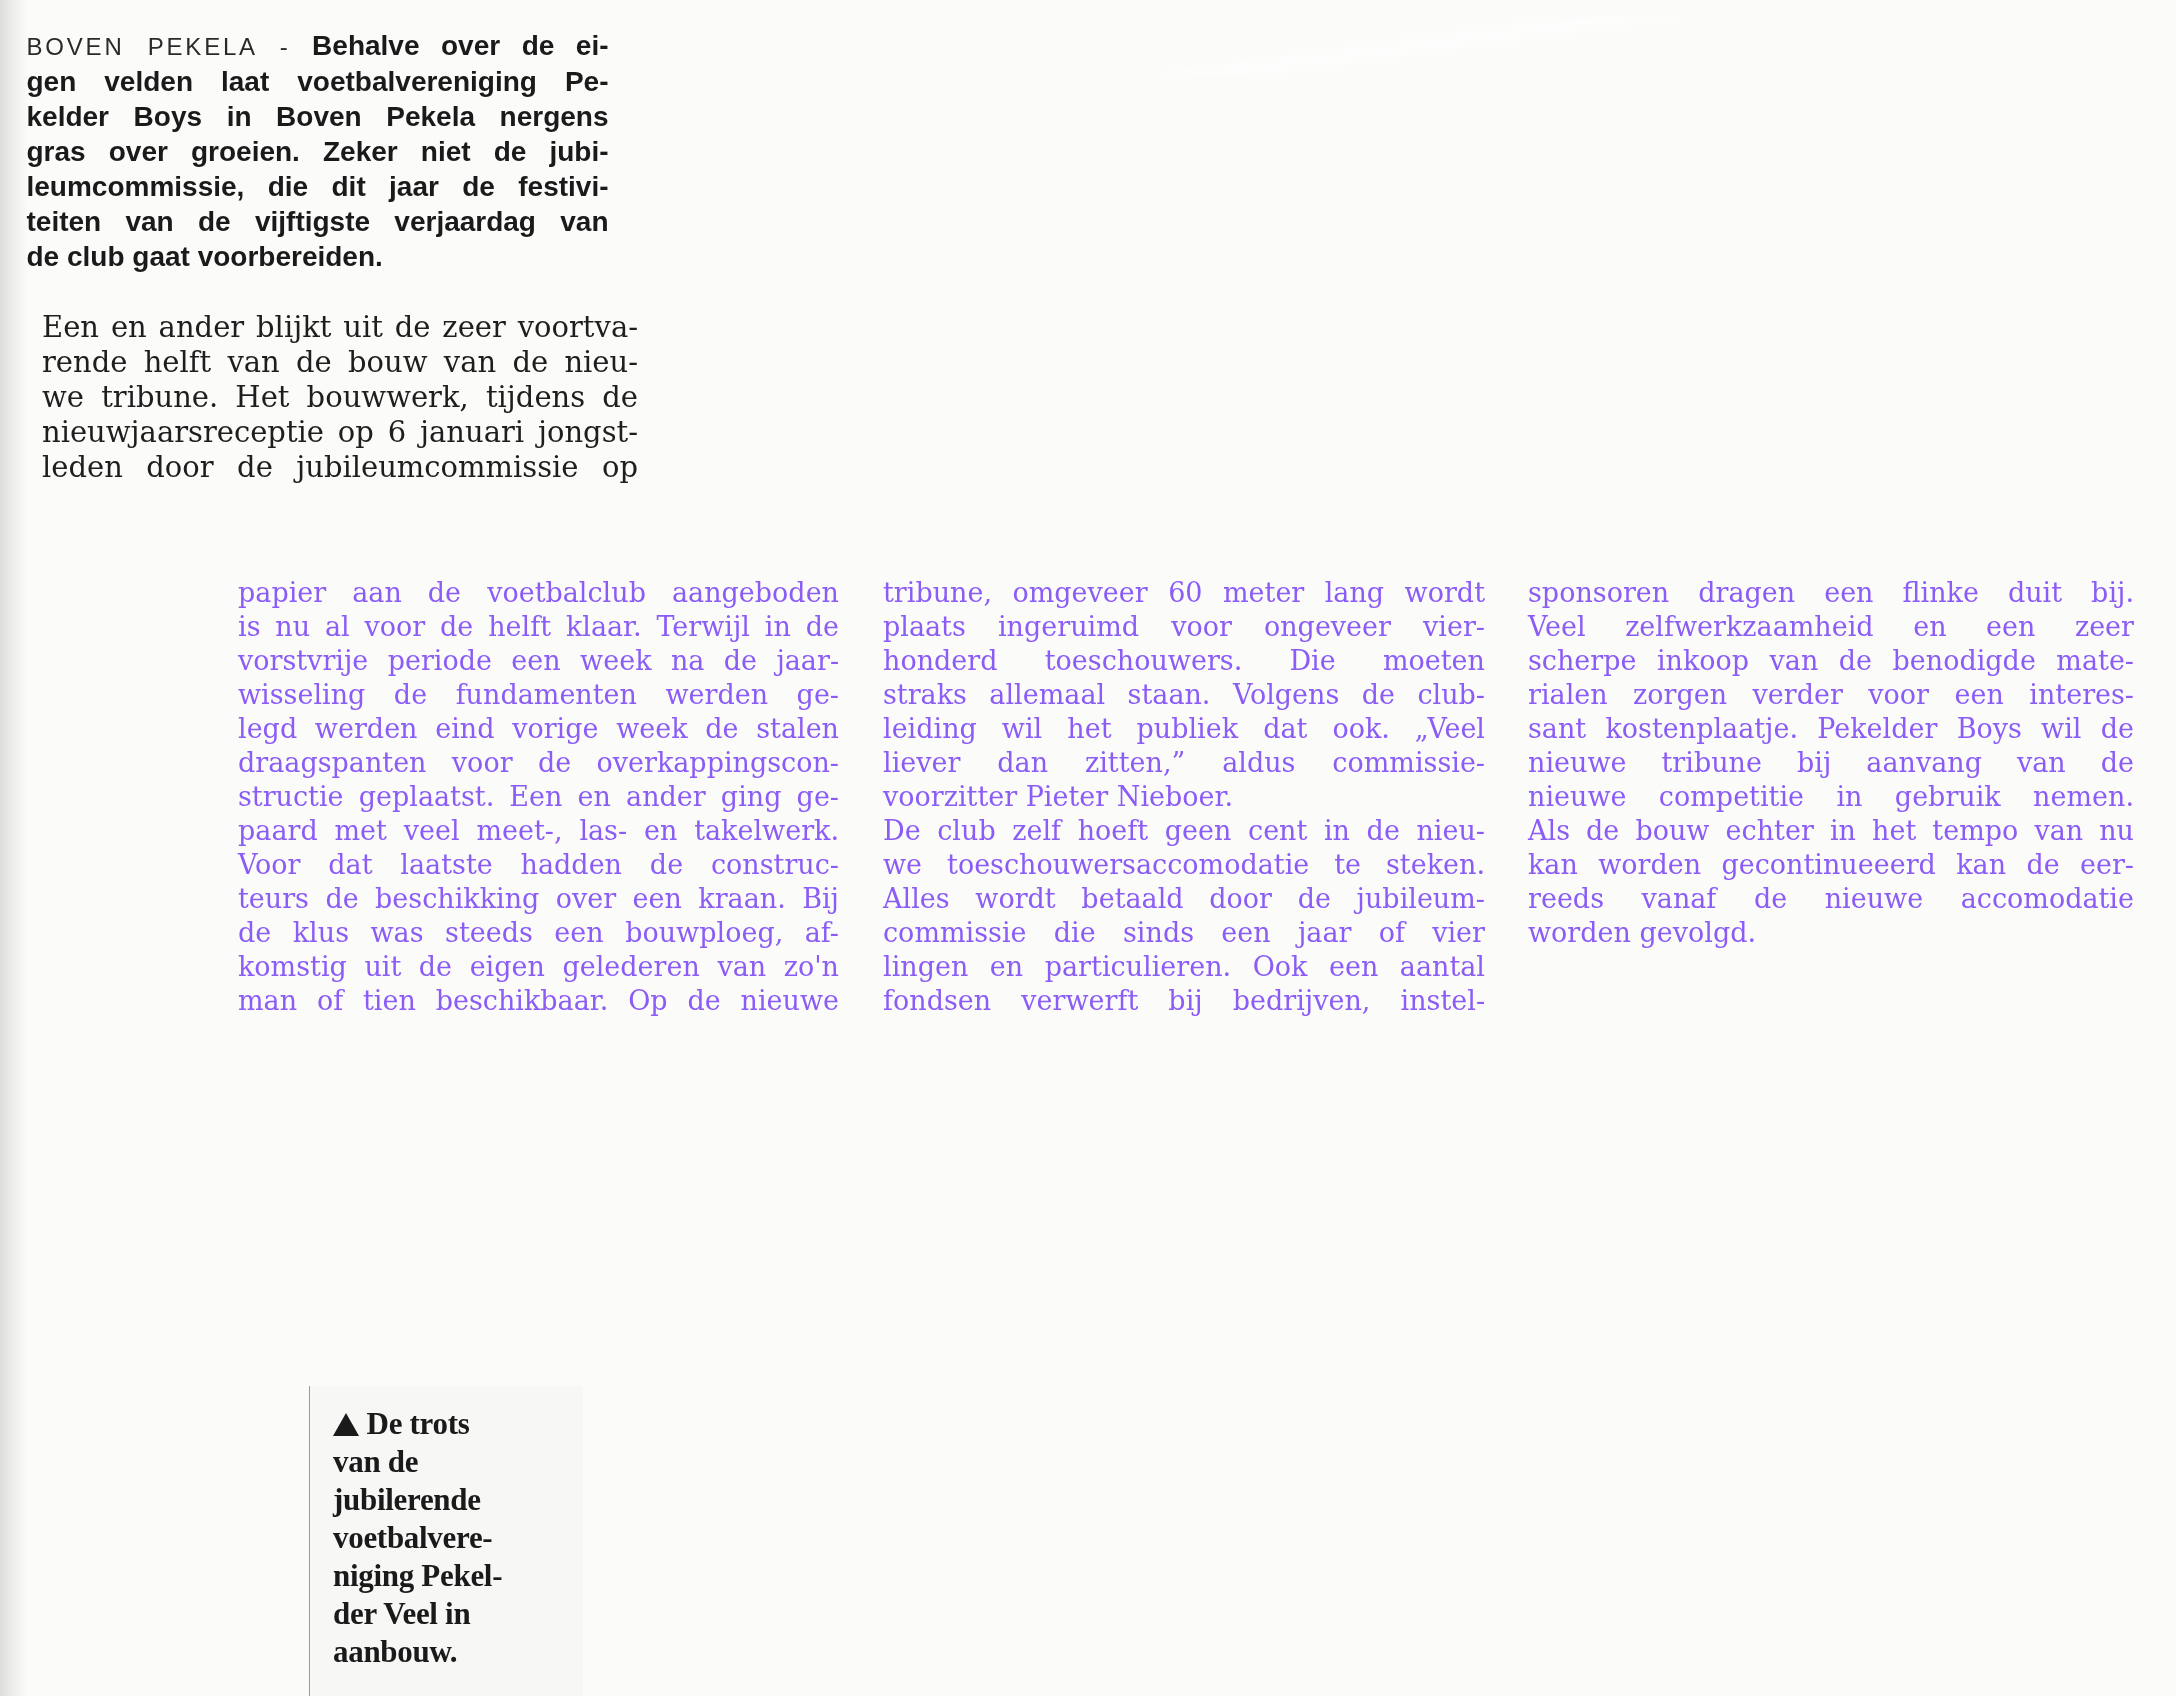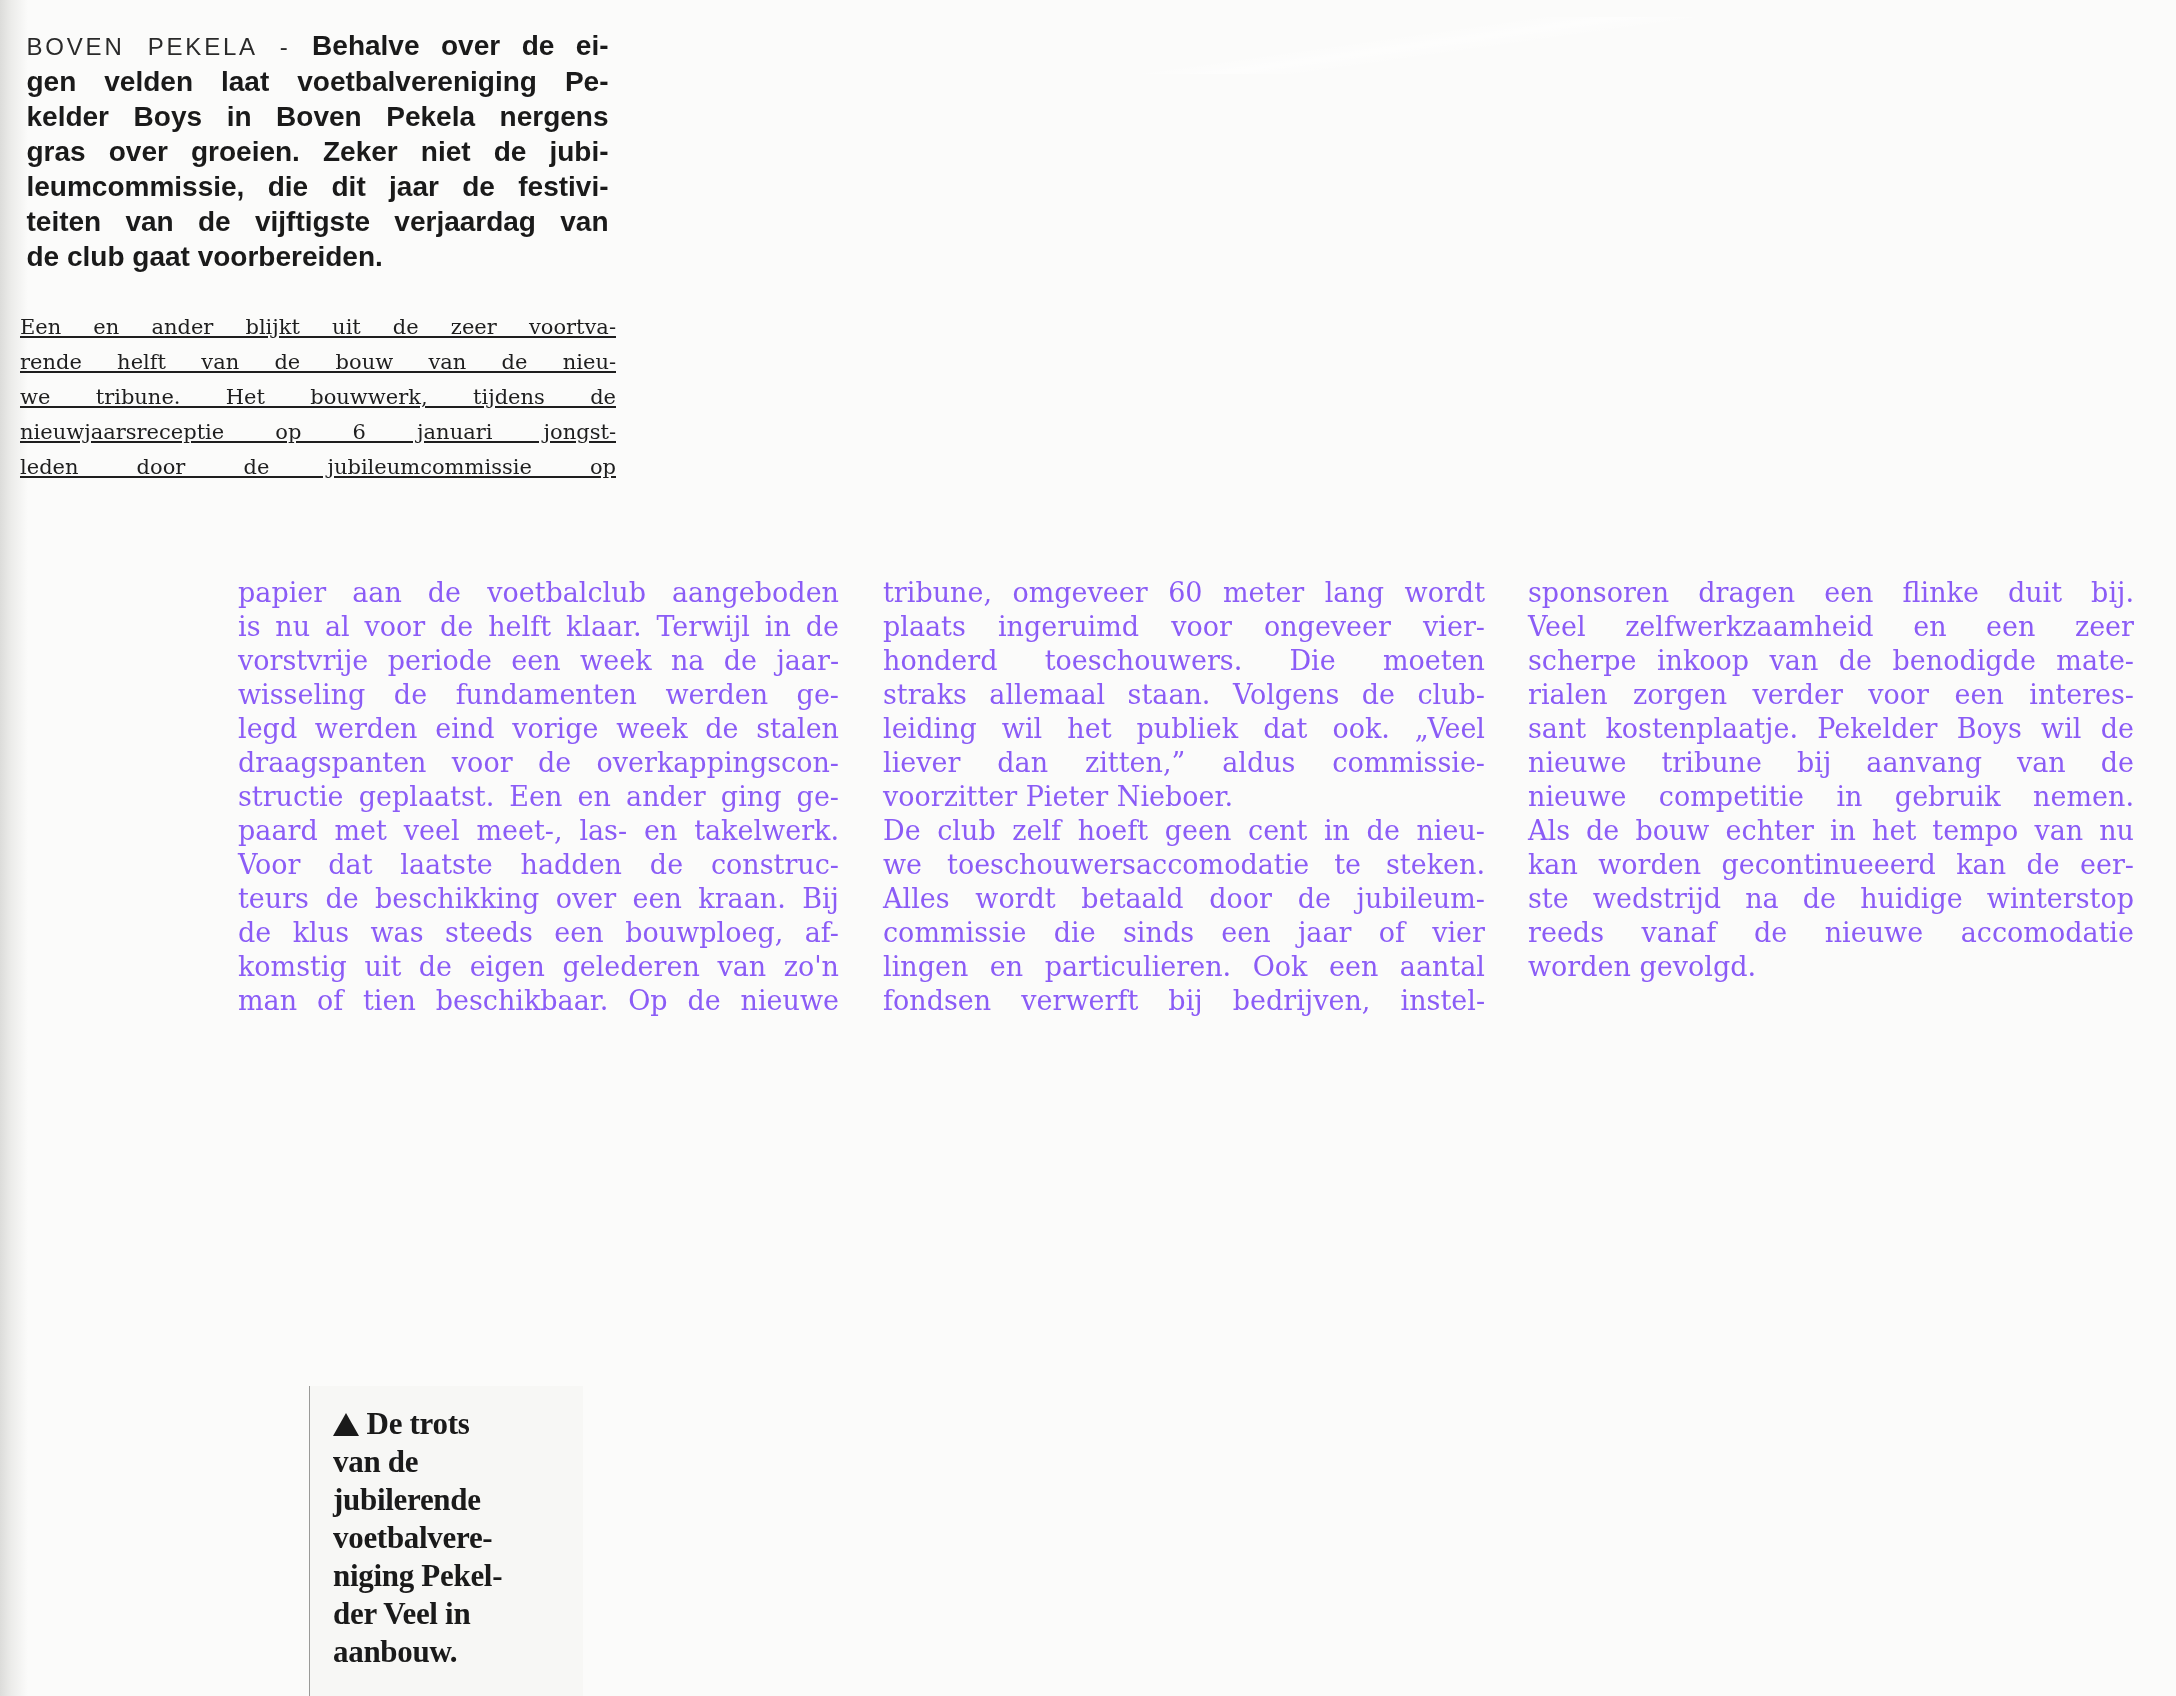--- a/index.html
+++ b/index.html
@@ -41,28 +41,27 @@
   .lead .line { display: block; white-space: nowrap; text-align: justify; text-align-last: justify; }
   .lead .line.last { text-align-last: left; }
   .lead .dateline {
     font-weight: normal;
     letter-spacing: 2.8px;
     font-size: 24px;
     color: #2a2a2a;
   }
   .intro {
     position: absolute;
-    left: 20px;
+    left: 42px;
     top: 310px;
     width: 596px;
     font-family: "DejaVu Serif", serif;
-    font-size: 21px;
+    font-size: 29px;
     line-height: 35px;
     color: #1e1e1e;
-    text-decoration: underline;
   }
   .intro .line, .col .line {
     display: block;
     white-space: nowrap;
     text-align: justify;
     text-align-last: justify;
   }
   .intro .line.last, .col .line.last { text-align-last: left; }
   .col {
     position: absolute;
@@ -176,21 +175,20 @@
 <div class="col col3">
   <span class="line">sponsoren dragen een flinke duit bij.</span>
   <span class="line">Veel zelfwerkzaamheid en een zeer</span>
   <span class="line">scherpe inkoop van de benodigde mate-</span>
   <span class="line">rialen zorgen verder voor een interes-</span>
   <span class="line">sant kostenplaatje. Pekelder Boys wil de</span>
   <span class="line">nieuwe tribune bij aanvang van de</span>
   <span class="line">nieuwe competitie in gebruik nemen.</span>
   <span class="line">Als de bouw echter in het tempo van nu</span>
   <span class="line">kan worden gecontinueeerd kan de eer-</span>
-  <span class="line">ste wedstrijd na de huidige winterstop</span>
   <span class="line">reeds vanaf de nieuwe accomodatie</span>
   <span class="line last">worden gevolgd.</span>
 </div>
 
 <div class="show-through"></div>
 
 <div class="caption-box">
   <div class="caption">
     <span class="line"><span class="triangle"></span><span>De trots</span></span>
     <span class="line">van de</span>

